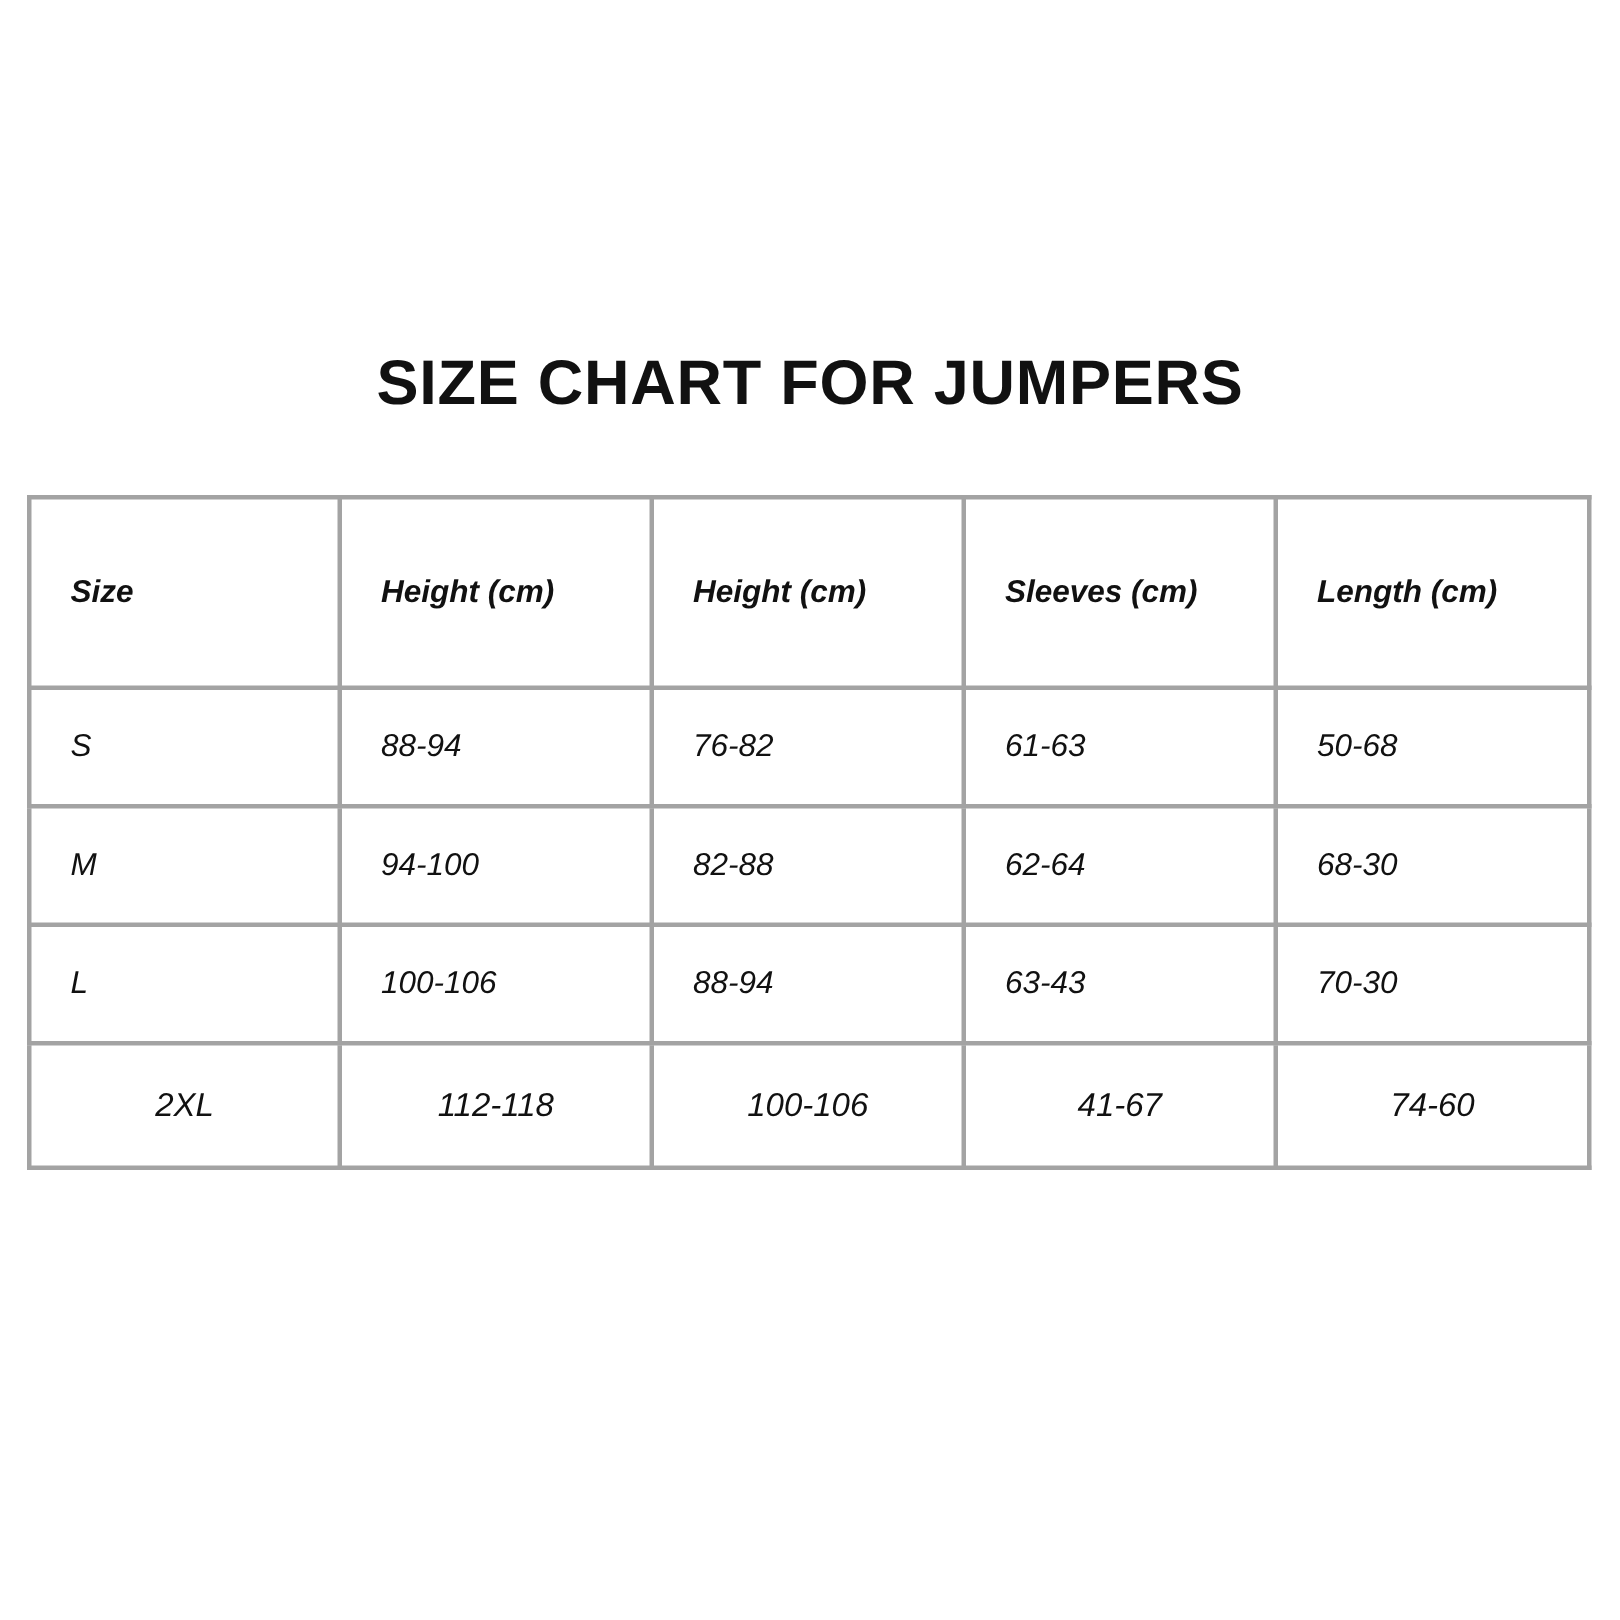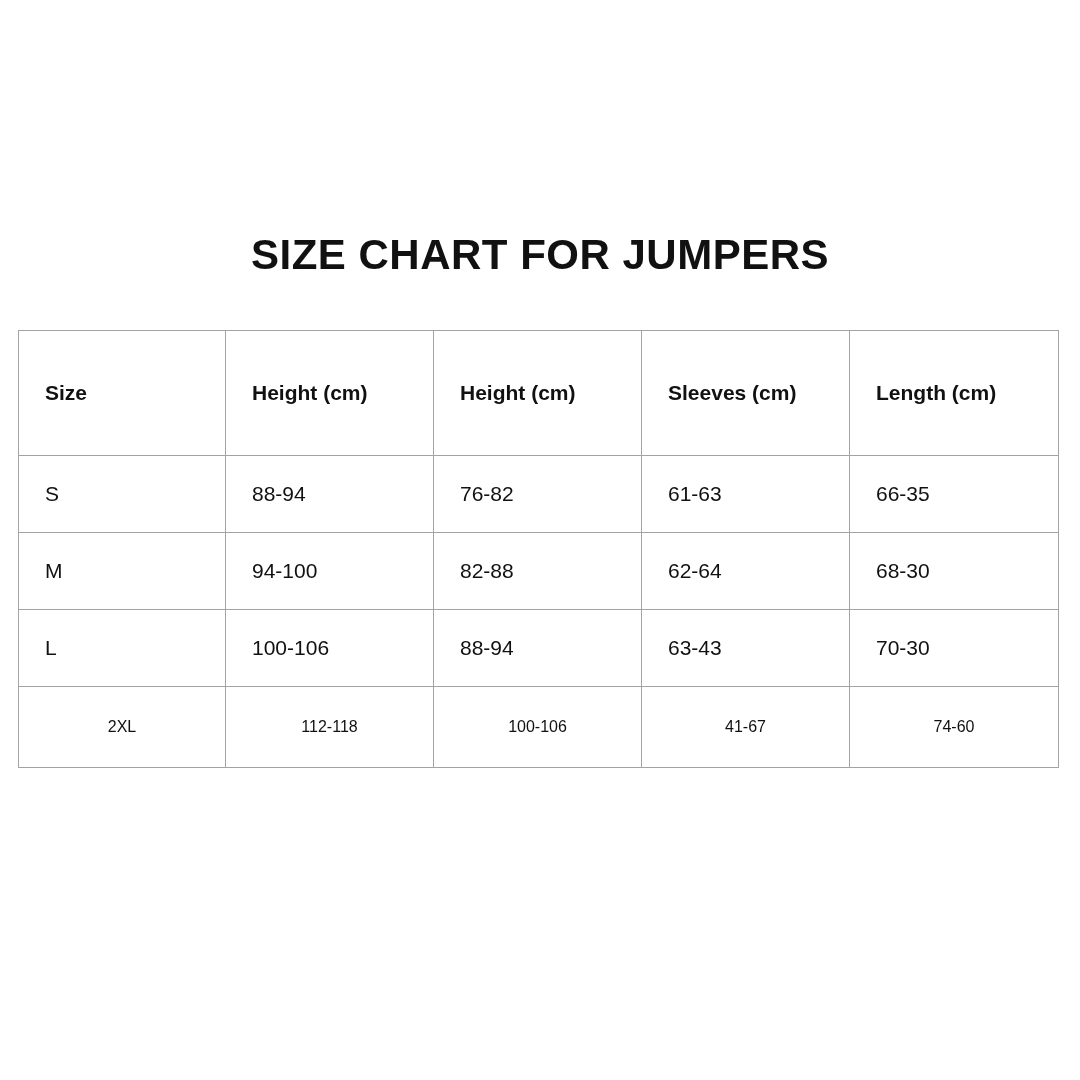--- a/index.html
+++ b/index.html
@@ -38,40 +38,41 @@
     top: 330px;
     width: 1040px;
   }
   table.size-chart {
     width: 1040px;
     border-collapse: collapse;
     table-layout: fixed;
   }
   table.size-chart th,
   table.size-chart td {
-    border: 1px solid #a3a3a3;
+    border: 3px solid #a3a3a3;
     padding: 0 26px;
     text-align: left;
     vertical-align: middle;
     font-size: 21px;
     color: #111111;
+    font-style: italic;
   }
   table.size-chart thead th {
     height: 124px;
     font-weight: 700;
     line-height: 1.25;
   }
   table.size-chart tbody td {
     height: 76px;
     font-weight: 400;
   }
   table.size-chart tbody tr:last-child td {
     height: 80px;
     text-align: center;
-    font-size: 16px;
+    font-size: 22px;
   }
   col.c1 { width: 207px; }
   col.c2 { width: 208px; }
   col.c3 { width: 208px; }
   col.c4 { width: 208px; }
   col.c5 { width: 209px; }
 </style>
 </head>
 <body>
 
@@ -96,21 +97,21 @@
           <th>Sleeves (cm)</th>
           <th>Length (cm)</th>
         </tr>
       </thead>
       <tbody>
         <tr>
           <td>S</td>
           <td>88-94</td>
           <td>76-82</td>
           <td>61-63</td>
-          <td>66-35</td>
+          <td>50-68</td>
         </tr>
         <tr>
           <td>M</td>
           <td>94-100</td>
           <td>82-88</td>
           <td>62-64</td>
           <td>68-30</td>
         </tr>
         <tr>
           <td>L</td>

